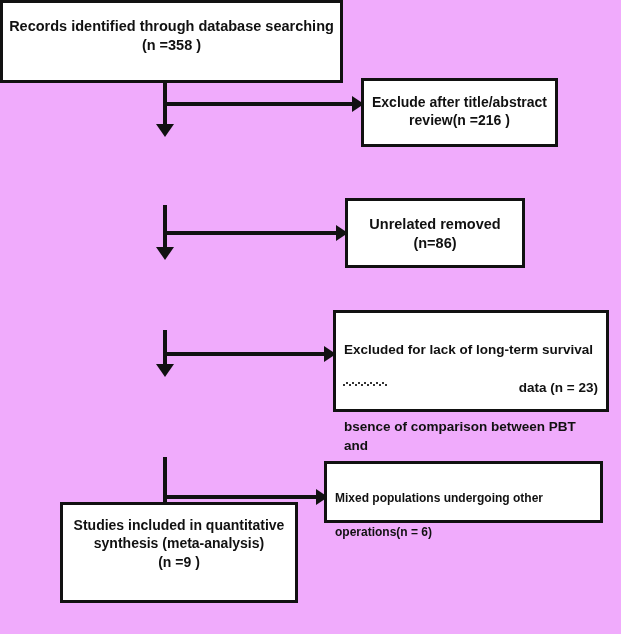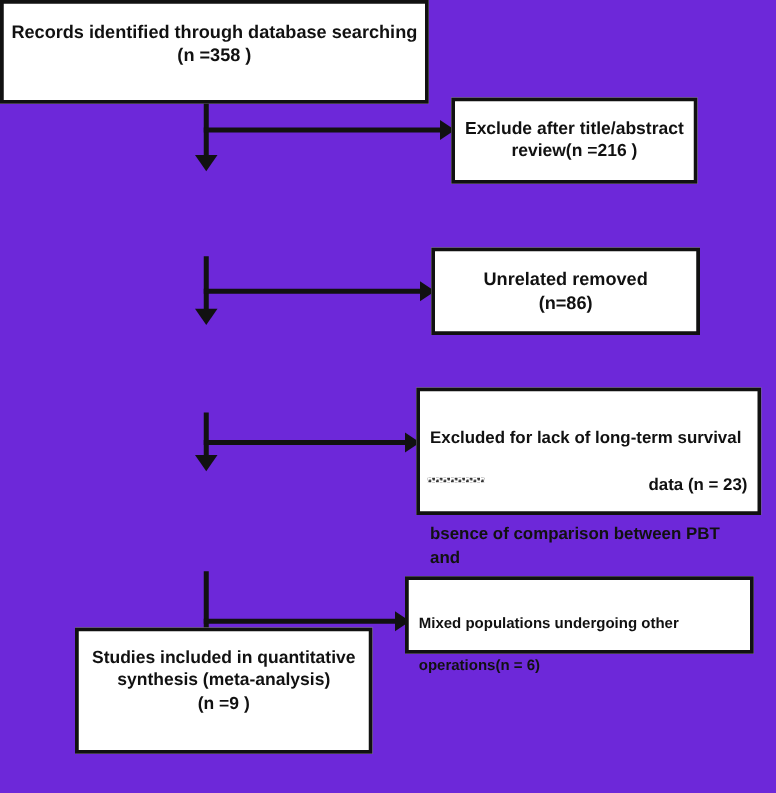--- a/index.html
+++ b/index.html
@@ -8,21 +8,21 @@
     padding: 0;
     background: #ffffff;
   }
   body {
     font-family: "Liberation Sans", sans-serif;
   }
   #canvas {
     position: relative;
     width: 621px;
     height: 634px;
-    background: #6d28d9;
+    background: #f0abfc;
     overflow: hidden;
   }
   .node {
     position: absolute;
     box-sizing: border-box;
     border: 3px solid #111111;
     background: #ffffff;
     display: flex;
     align-items: flex-start;
     justify-content: center;
@@ -92,21 +92,21 @@
     <span class="txt">Exclude after title/abstract
 review(n =216 )</span>
   </div>
 
 
   <div class="vline" style="left:163px; top:205px; height:50px;"></div>
   <div class="hline" style="left:163px; top:231px; width:181px;"></div>
   <div class="arrow-right" style="left:336px; top:225px;"></div>
   <div class="arrow-down" style="left:156px; top:247px;"></div>
 
-  <div class="node ctr" style="left:345px; top:198px; width:215px; height:70px; font-size:14.5px; padding-top:14px;">
+  <div class="node ctr" style="left:345px; top:198px; width:180px; height:70px; font-size:14.5px; padding-top:14px;">
     <span class="txt">Unrelated removed
 (n=86)</span>
   </div>
 
 
   <div class="vline" style="left:163px; top:330px; height:42px;"></div>
   <div class="hline" style="left:163px; top:352px; width:169px;"></div>
   <div class="arrow-right" style="left:324px; top:346px;"></div>
   <div class="arrow-down" style="left:156px; top:364px;"></div>
 

